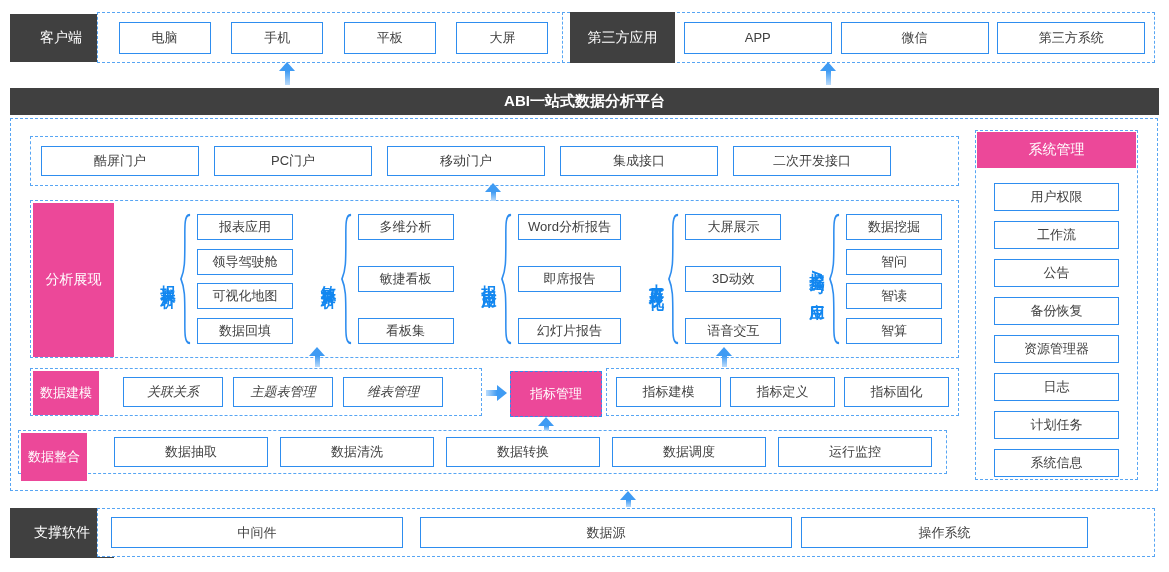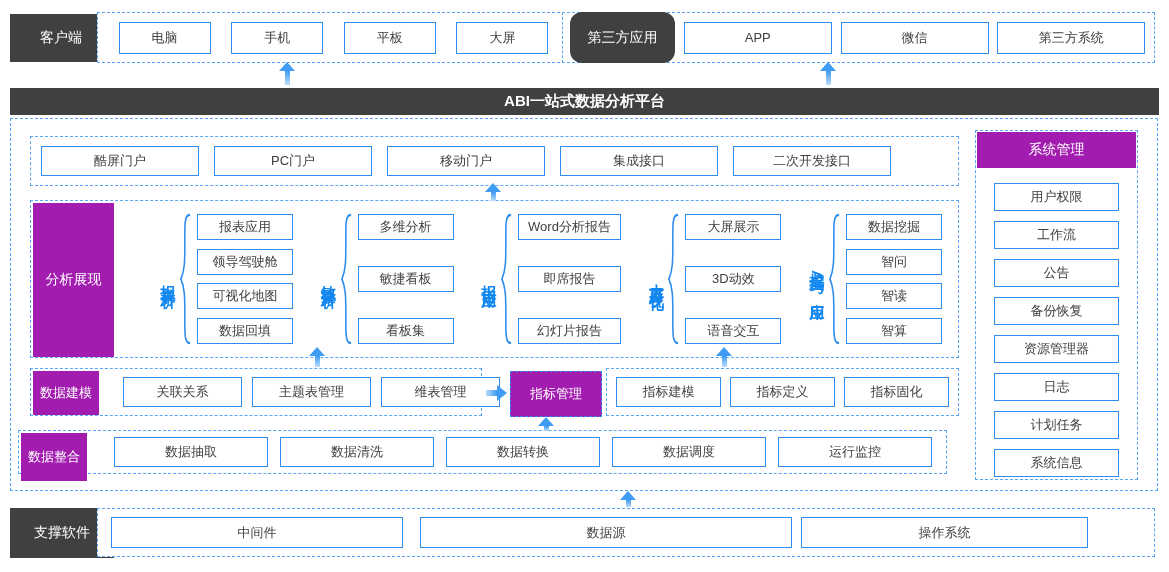--- a/index.html
+++ b/index.html
@@ -1,29 +1,29 @@
 <!DOCTYPE html>
 <html><head>
 <meta charset="utf-8">
 <style>
   html,body{margin:0;padding:0;background:#fff;}
   #page{position:relative;width:1169px;height:572px;background:#fff;overflow:hidden;
         font-family:"Liberation Sans","DejaVu Sans",sans-serif;color:#404040;}
   .deep{background:#404040;color:#fff;display:flex;align-items:center;justify-content:center;font-size:14px;}
-  .lite{background:#a21caf;color:#fff;display:flex;align-items:center;justify-content:center;font-size:14px;}
+  .lite{background:#ec4899;color:#fff;display:flex;align-items:center;justify-content:center;font-size:14px;}
   .dash{border:1px dashed #57a5f3;box-sizing:border-box;position:absolute;background:#fff;}
   .wbox{background:#fff;border:1px solid #2e8def;box-sizing:border-box;color:#404040;font-size:13px;
         display:flex;align-items:center;justify-content:center;white-space:nowrap;}
   .abs{position:absolute;box-sizing:border-box;}
   
   #client-label{left:10px;top:14px;width:102px;height:48px;}
   #client-box{left:97px;top:12px;width:473px;height:51px;display:flex;align-items:center;justify-content:space-evenly;}
   #client-box .wbox{width:92px;height:32px;}
   #tp-box{left:562px;top:12px;width:593px;height:51px;display:flex;align-items:center;}
-  #tp-label{width:105px;height:51px;margin-left:7px;flex:none;border-radius:12px;}
+  #tp-label{width:105px;height:51px;margin-left:7px;flex:none;}
   #tp-items{flex:1;display:flex;justify-content:space-evenly;}
   #tp-items .wbox{width:148px;height:32px;}
   
   #banner{left:10px;top:88px;width:1149px;height:27px;font-weight:bold;font-size:15px;}
   
   #outer{left:10px;top:118px;width:1148px;height:373px;background:transparent;}
   
   #portal-row{left:30px;top:136px;width:929px;height:50px;display:flex;align-items:center;gap:15px;padding:0 10px;}
   #portal-row .wbox{width:158px;height:30px;flex:none;}
   
@@ -34,21 +34,21 @@
   .ag{display:flex;align-items:center;gap:3px;}
   .ag-label{writing-mode:vertical-rl;text-orientation:mixed;font-weight:bold;color:#1287f0;
             font-size:15px;letter-spacing:3px;line-height:1;}
   .ag-brace{width:13px;height:132px;flex:none;}
   .ag-items{display:flex;flex-direction:column;justify-content:space-between;height:130px;margin-left:2px;}
   .ag-items .wbox{min-width:96px;height:26px;padding:0 9px;}
   
   #modeling{left:30px;top:368px;width:452px;height:48px;}
   #modeling-label{position:absolute;left:2px;top:2px;width:66px;height:44px;font-size:13px;}
   #modeling-items{position:absolute;left:92px;top:0;height:100%;display:flex;align-items:center;gap:10px;}
-  #modeling-items .wbox{width:119px;height:30px;}
+  #modeling-items .wbox{width:100px;height:30px;font-style:italic;}
   #indicator-box{left:510px;top:371px;width:92px;height:46px;border:1px dashed #2e8def;font-size:13px;}
   #indicator-dash{left:606px;top:368px;width:353px;height:48px;display:flex;align-items:center;justify-content:space-evenly;}
   #indicator-dash .wbox{width:105px;height:30px;}
   
   #integration{left:18px;top:430px;width:929px;height:44px;}
   #integration-label{position:absolute;left:2px;top:2px;width:66px;height:48px;font-size:13px;}
   #integration-items{position:absolute;left:95px;right:14px;top:0;height:100%;display:flex;align-items:center;gap:12px;}
   #integration-items .wbox{flex:1;height:30px;}
   
   #system{left:975px;top:130px;width:163px;height:350px;}

